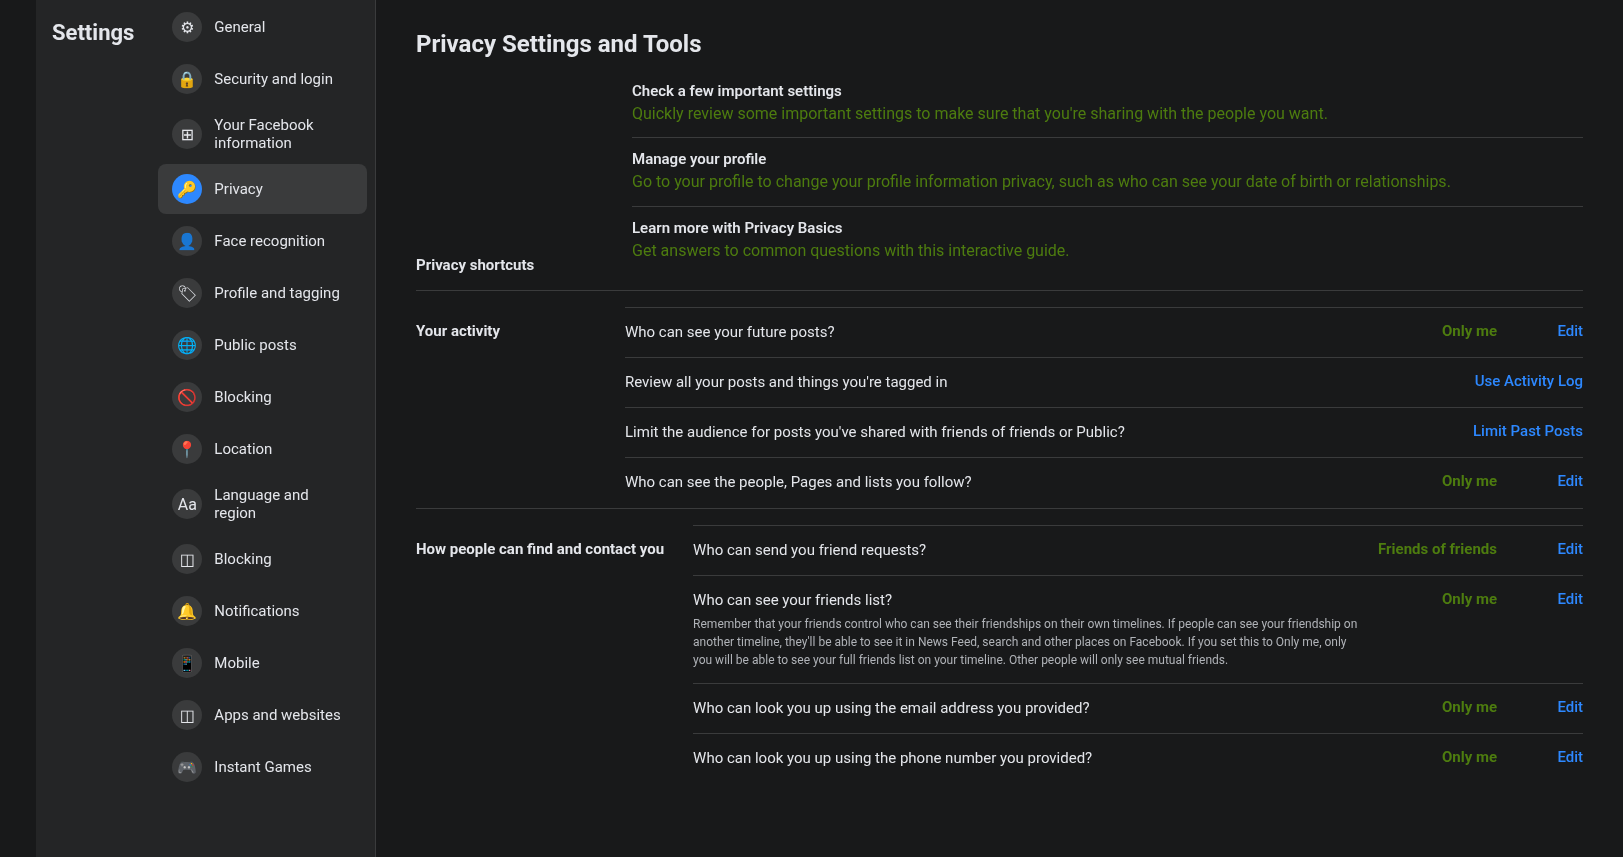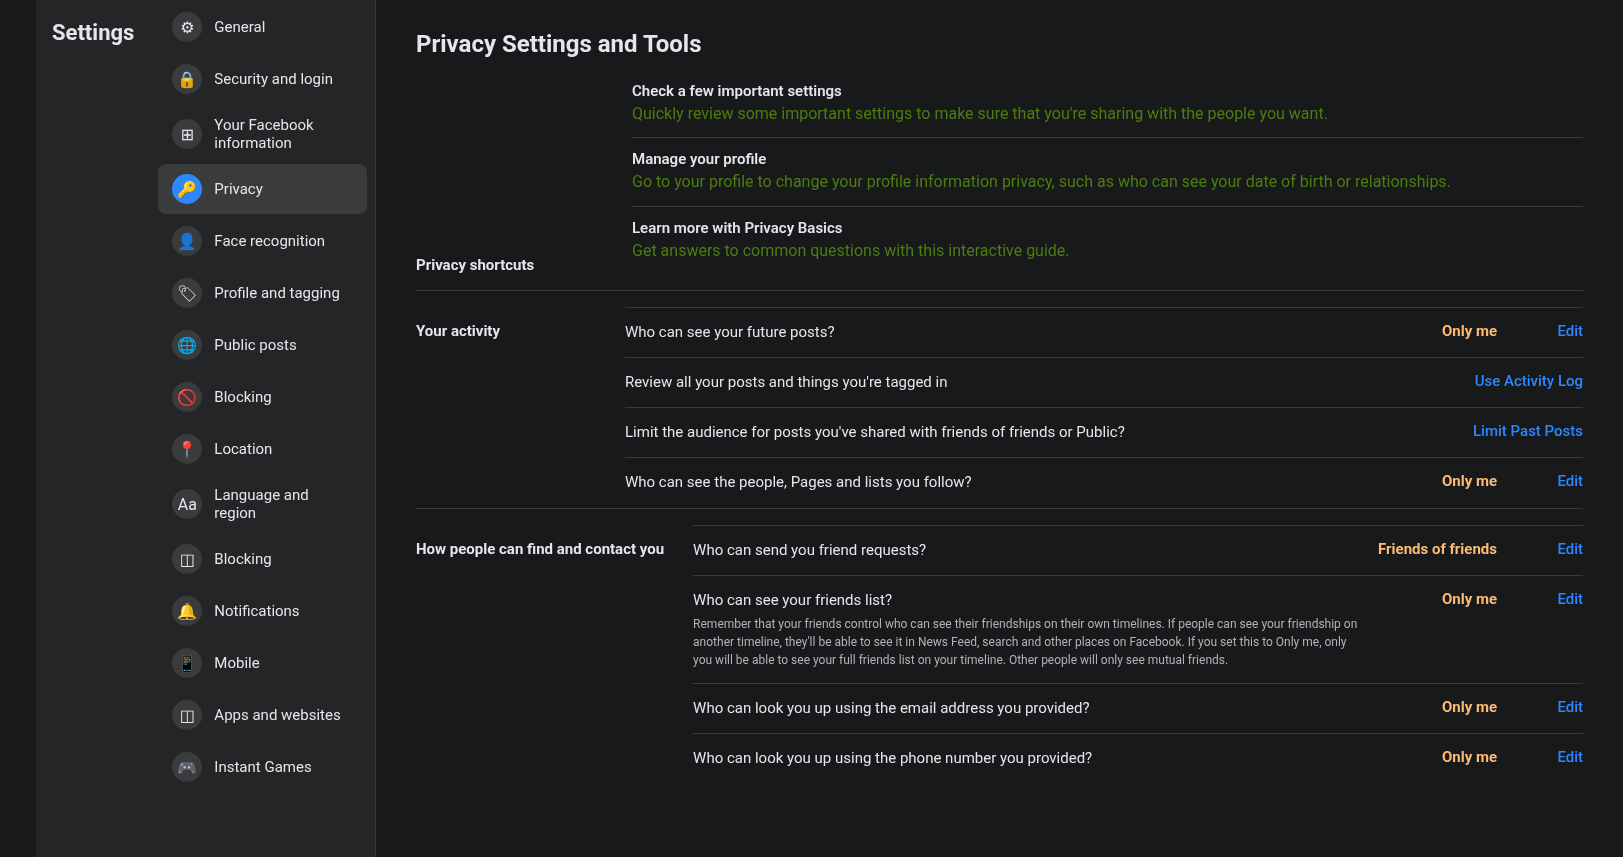--- a/index.html
+++ b/index.html
@@ -137,21 +137,21 @@
     }
     .activity-row-sub {
       font-size: 12px;
       color: #b0b3b8;
       margin-top: 4px;
       line-height: 1.5;
     }
     .activity-row-value {
       font-size: 15px;
       font-weight: 700;
-      color: #fdba74;
+      color: #4d7c0f;
       min-width: 140px;
       text-align: right;
       padding-right: 16px;
     }
     .activity-row-action {
       font-size: 15px;
       font-weight: 500;
       color: #2d88ff;
       cursor: pointer;
       white-space: nowrap;

